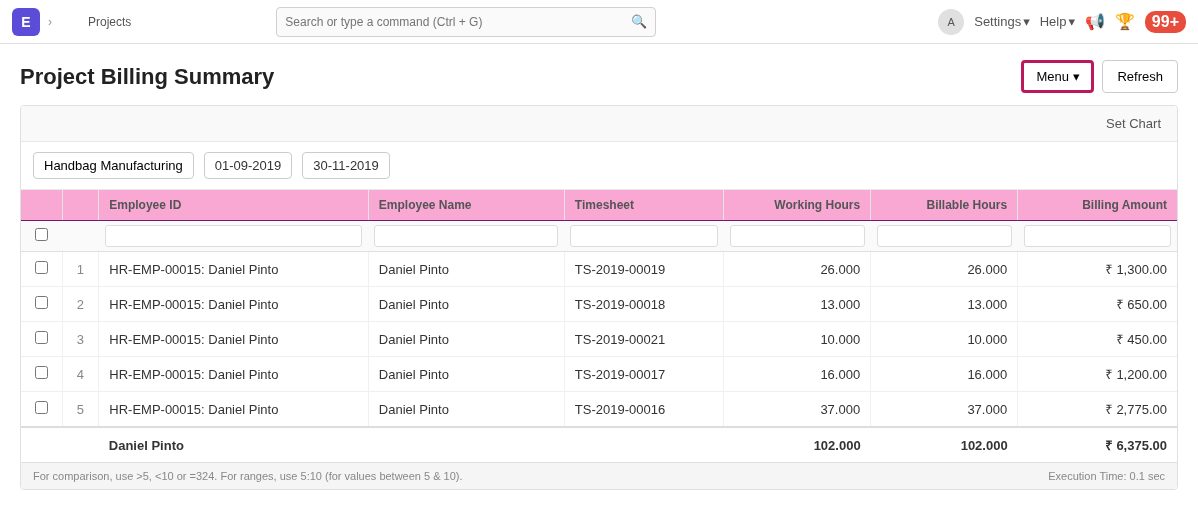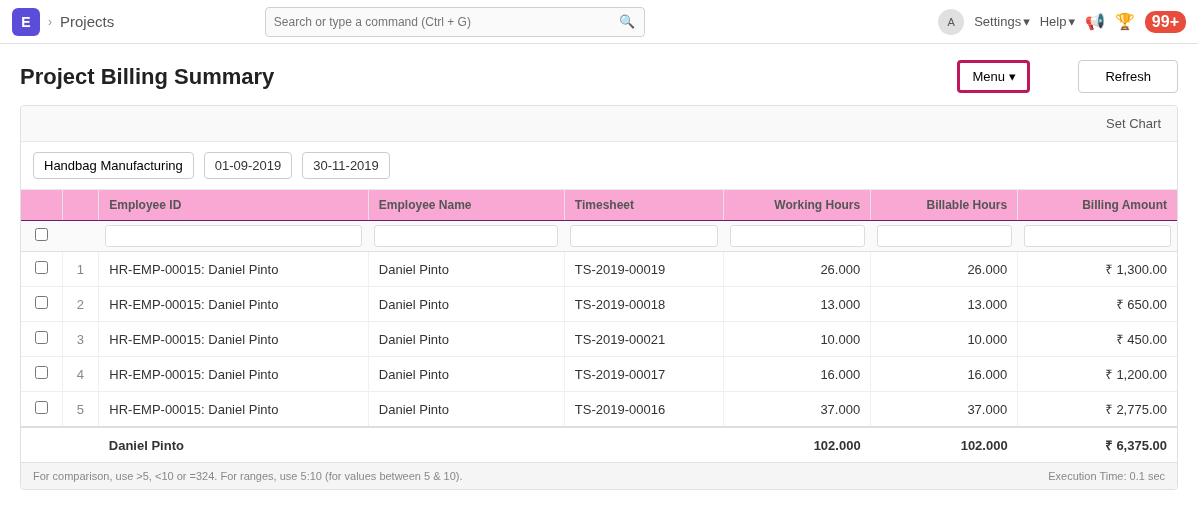--- a/index.html
+++ b/index.html
@@ -10,21 +10,21 @@
       display: flex; align-items: center; height: 44px;
       background: #fff; border-bottom: 1px solid #e0e0e0;
       padding: 0 12px; gap: 8px;
     }
     .nav-logo {
       width: 28px; height: 28px; background: #5b4dd8; border-radius: 6px;
       display: flex; align-items: center; justify-content: center;
       color: #fff; font-weight: bold; font-size: 14px; flex-shrink: 0;
     }
     .nav-chevron { color: #999; font-size: 12px; }
-    .nav-projects { color: #555; font-size: 15px; cursor: pointer; }
+    .nav-projects { color: #555; font-size: 12px; cursor: pointer; margin-left: 28px; }
     .nav-search {
       flex: 1; max-width: 380px; margin: 0 auto;
       display: flex; align-items: center;
       border: 1px solid #d0d0d0; border-radius: 4px;
       padding: 0 8px; height: 30px; gap: 2px; background: #fafafa;
     }
     .nav-search input {
       border: none; background: transparent; outline: none;
       font-size: 12px; color: #555; width: 100%;
     }
@@ -48,21 +48,21 @@
       padding: 16px 20px 12px 20px;
     }
     .page-title { font-size: 22px; font-weight: 600; color: #222; }
     .header-buttons { display: flex; gap: 8px; }
     .btn-menu {
       border: 3px solid #be185d; background: #fff; border-radius: 4px;
       padding: 6px 12px; font-size: 13px; cursor: pointer; display: flex; align-items: center; gap: 4px;
     }
     .btn-refresh {
       border: 1px solid #ccc; background: #fff; border-radius: 4px;
-      padding: 6px 26px; font-size: 13px; cursor: pointer; margin-left: 40px;
+      padding: 6px 14px; font-size: 13px; cursor: pointer;
     }
 
     
     .content-area {
       margin: 0 20px; border: 1px solid #e0e0e0; border-radius: 4px; overflow: hidden;
     }
 
     
     .set-chart-bar {
       display: flex; justify-content: flex-end;

